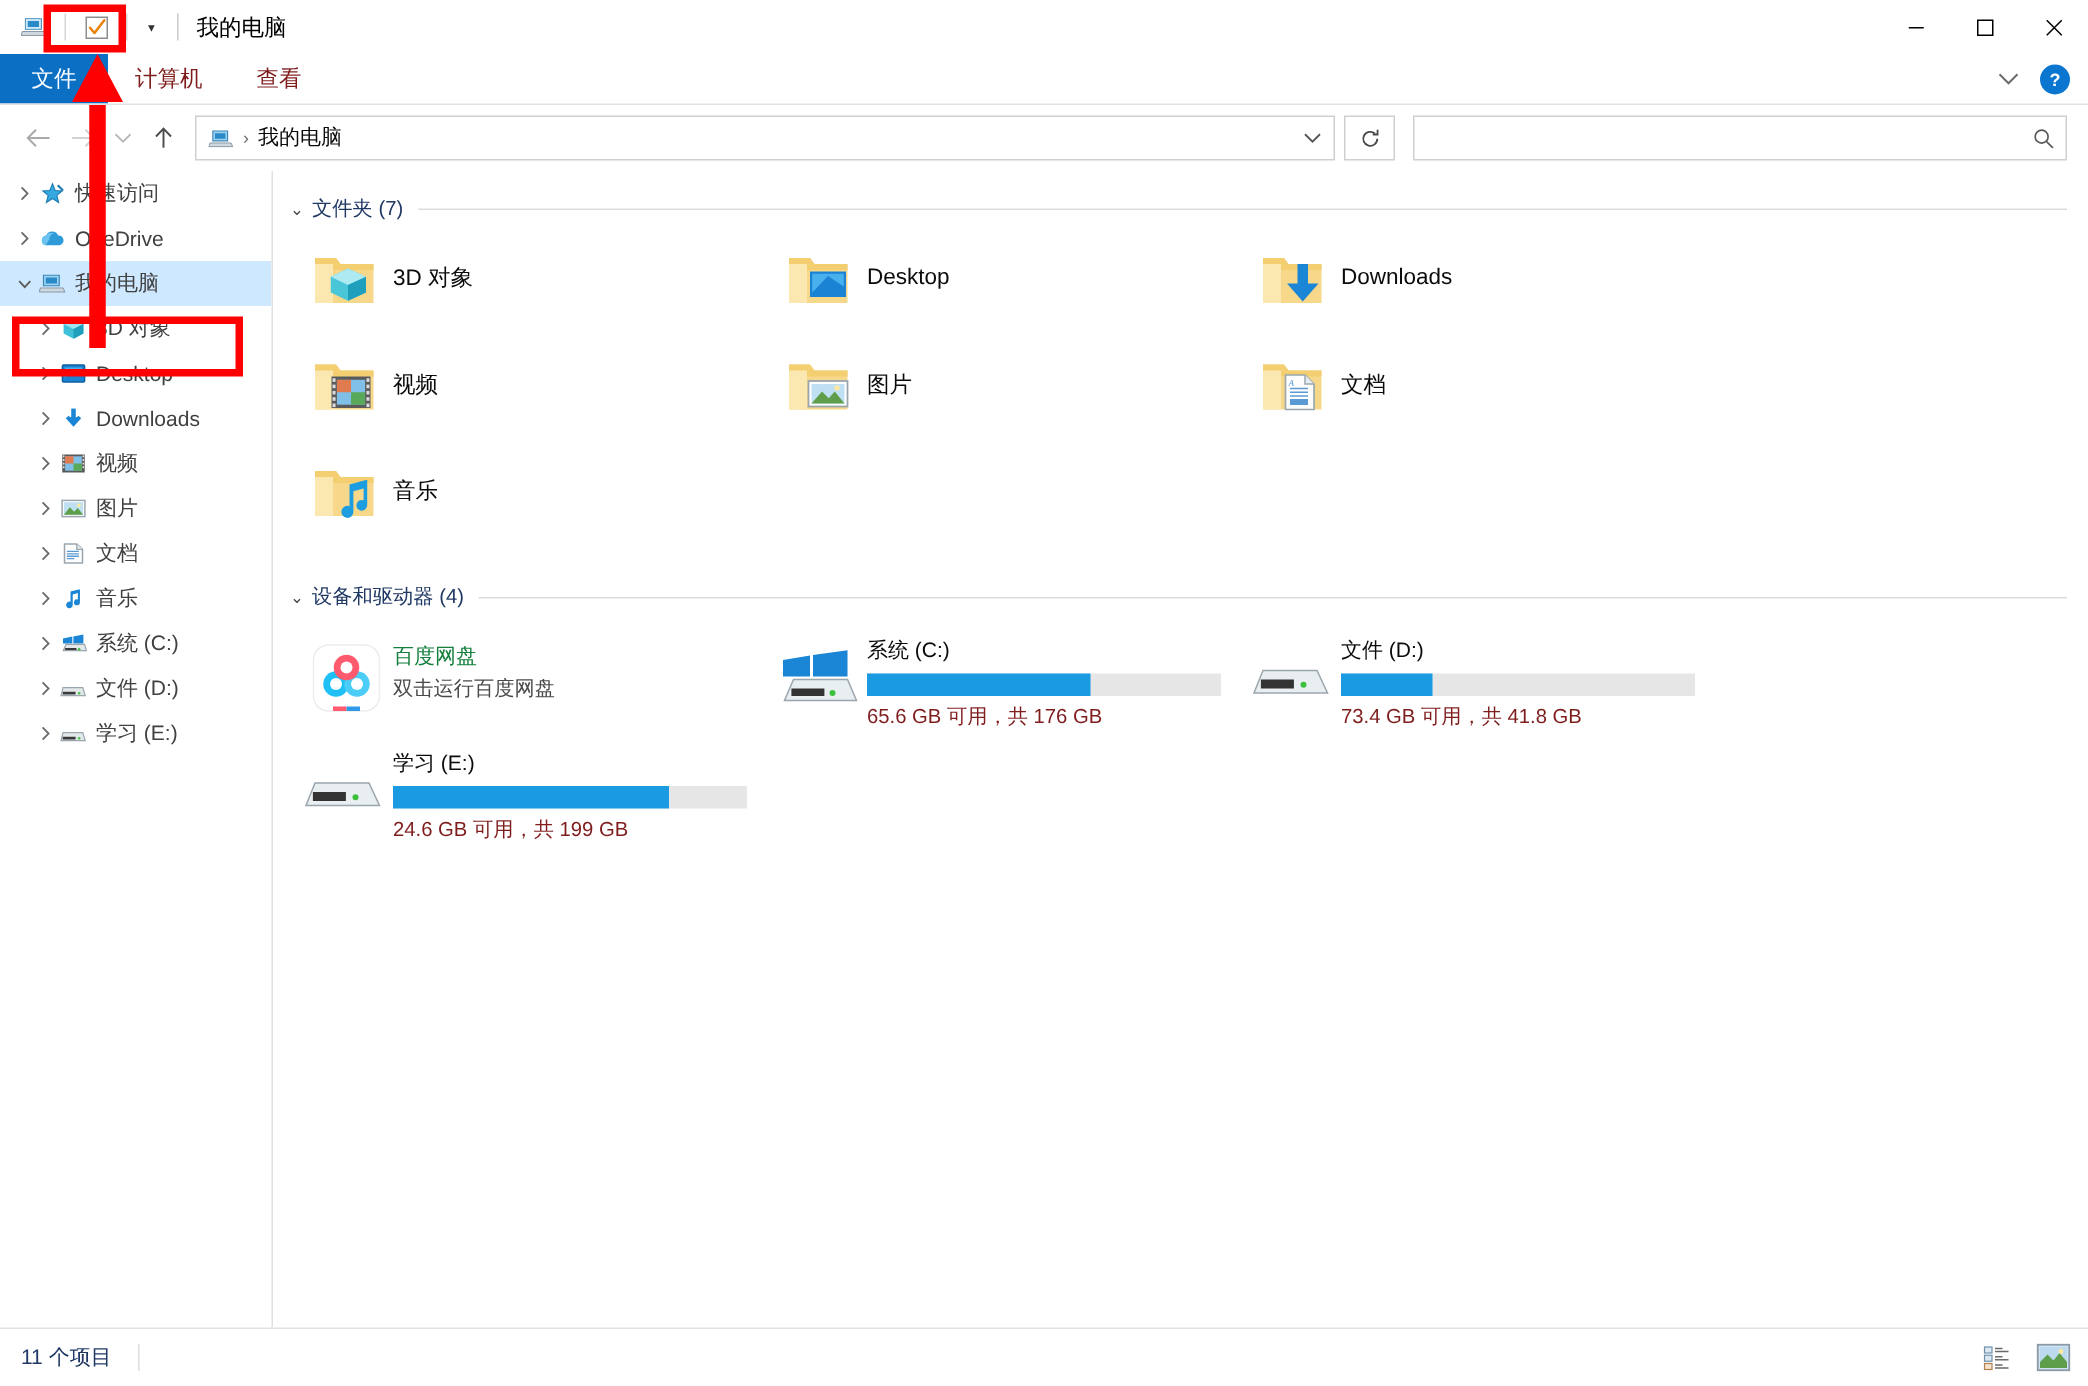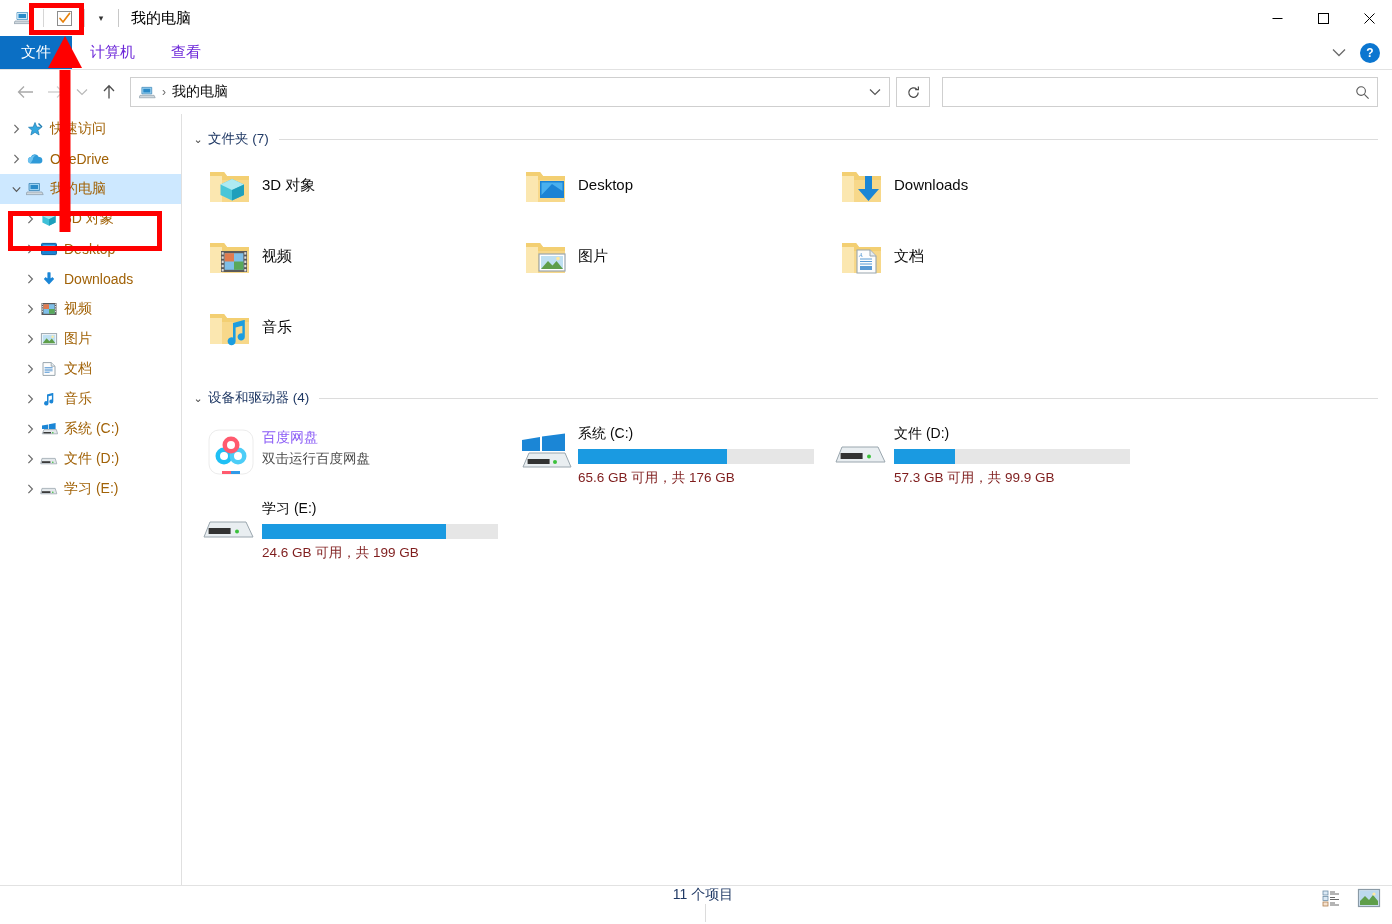--- a/index.html
+++ b/index.html
@@ -51,21 +51,21 @@
   }
 
   
   .ribbon {
     position: absolute; left: 0; top: 36px; width: 1392px; height: 33px;
     background: #ffffff;
     display: flex; align-items: stretch;
   }
   .tab {
     display: flex; align-items: center; justify-content: center;
-    padding: 0 18px; font-size: 15px; color: #6d28d9; cursor: default;
+    padding: 0 18px; font-size: 15px; color: #7f1d1d; cursor: default;
     height: 33px;
   }
   .tab.file {
     background: #0b6fc4; color: #ffffff; font-weight: normal;
     min-width: 72px;
   }
   .ribbon-right {
     position: absolute; right: 6px; top: 36px; height: 33px;
     display: flex; align-items: center; gap: 8px;
   }
@@ -150,21 +150,21 @@
   .tree-item.selected { background: #cde8ff; }
   .tree-chev {
     width: 16px; min-width: 16px; display: flex; align-items: center; justify-content: center;
     color: #636363; font-size: 10px;
   }
   .tree-chev.open { color: #636363; }
   .tree-ico {
     width: 22px; min-width: 22px; display: flex; align-items: center; justify-content: center;
     margin-right: 4px;
   }
-  .tree-label { font-size: 14px; color: #a16207; }
+  .tree-label { font-size: 14px; color: #404040; }
 
   
   .content {
     position: absolute; left: 182px; top: 0; width: 1210px; height: 771px;
     background: #ffffff; overflow: hidden;
   }
   .group-header {
     display: flex; align-items: center; height: 26px;
     margin: 12px 0 0 8px; padding-right: 14px;
   }
@@ -196,28 +196,28 @@
   .tile-drive .nm { font-size: 14px; color: #0b0b0b; white-space: nowrap; }
   .bar-outer {
     width: 236px; height: 15px; background: #e6e6e6; margin-top: 6px;
     border: 0;
   }
   .bar-inner { height: 15px; background: #1a9ae1; }
   .tile-drive .sub { font-size: 13.5px; color: #7f1d1d; margin-top: 5px; white-space: nowrap; }
   .tile-app { width: 316px; height: 75px; display:flex; align-items: flex-start; padding-top: 6px;}
   .tile-app .ico { width: 62px; min-width: 62px; display:flex; align-items:center; justify-content:center; height: 62px;}
   .tile-app .meta { display:flex; flex-direction:column; padding-top: 8px;}
-  .tile-app .nm { font-size: 14px; color: #8b5cf6; }
+  .tile-app .nm { font-size: 14px; color: #15803d; }
   .tile-app .sub { font-size: 13.5px; color: #4a4a4a; margin-top: 3px; }
 
   
   .statusbar {
     position: absolute; left: 0; top: 885px; width: 1392px; height: 39px;
     background: #ffffff; border-top: 1px solid #e2e2e2;
-    display: flex; align-items: center; flex-direction: column;
+    display: flex; align-items: center;
   }
   .status-text { font-size: 14px; color: #1f3864; margin-left: 14px; }
   .status-sep { width: 1px; height: 18px; background: #dcdcdc; margin-left: 18px; }
   .viewbtns { position: absolute; right: 10px; display: flex; gap: 10px; align-items: center; }
   .viewbtn { width: 26px; height: 24px; display:flex; align-items:center; justify-content:center; }
 
   
   .anno { position: absolute; pointer-events: none; }
   .anno-box {
     border: 5px solid #ff0000; background: transparent;
@@ -721,21 +721,21 @@
                 <path d="M7 16 h36 l7 15 H1 Z" fill="#e9eef1" stroke="#9aa6ae" stroke-width="1"></path>
                 <path d="M5.6 22 h22 v6 H5.6Z" fill="#333"></path>
                 <circle cx="34" cy="25.5" r="2" fill="#3cc13c"></circle>
               </svg>
             </div>
             <div class="meta">
               <div class="nm">文件 (D:)</div>
               <div class="bar-outer">
                 <div class="bar-inner" style="width: 26%;"></div>
               </div>
-              <div class="sub">57.3 GB 可用，共 99.9 GB</div>
+              <div class="sub">73.4 GB 可用，共 41.8 GB</div>
             </div>
           </div>
           <div class="tile-drive">
             <div class="ico">
               <svg width="56" height="42" viewBox="0 0 56 42">
                 <path d="M7 16 h36 l7 15 H1 Z" fill="#e9eef1" stroke="#9aa6ae" stroke-width="1"></path>
                 <path d="M5.6 22 h22 v6 H5.6Z" fill="#333"></path>
                 <circle cx="34" cy="25.5" r="2" fill="#3cc13c"></circle>
               </svg>
             </div>

